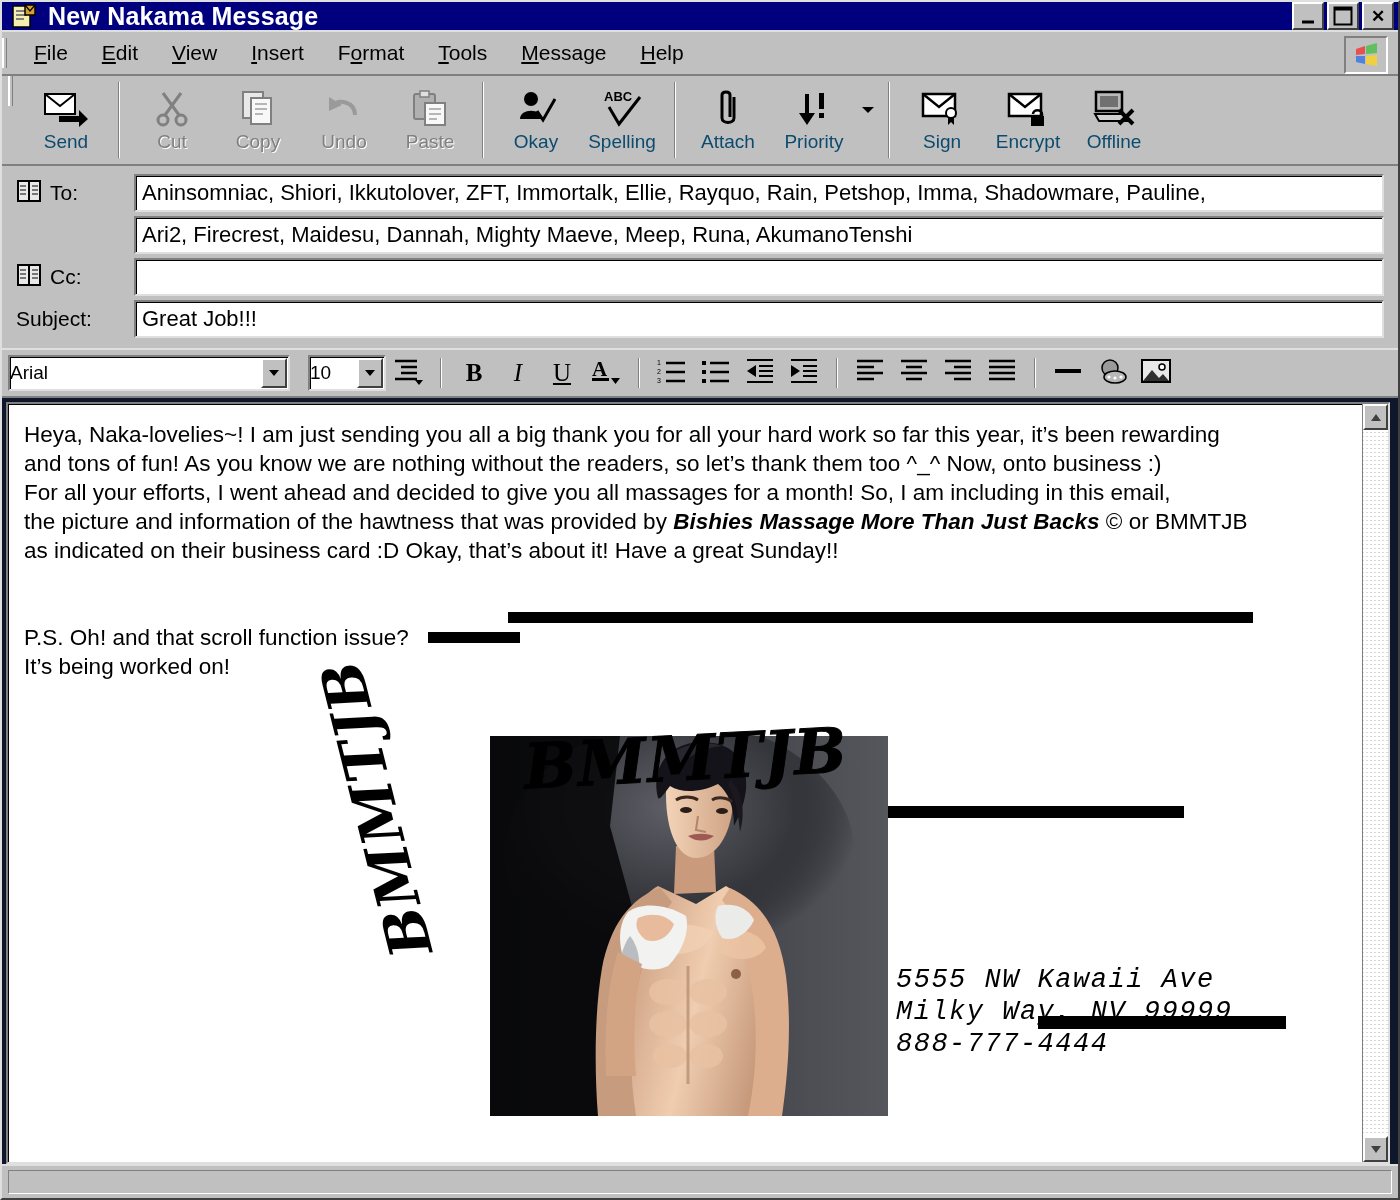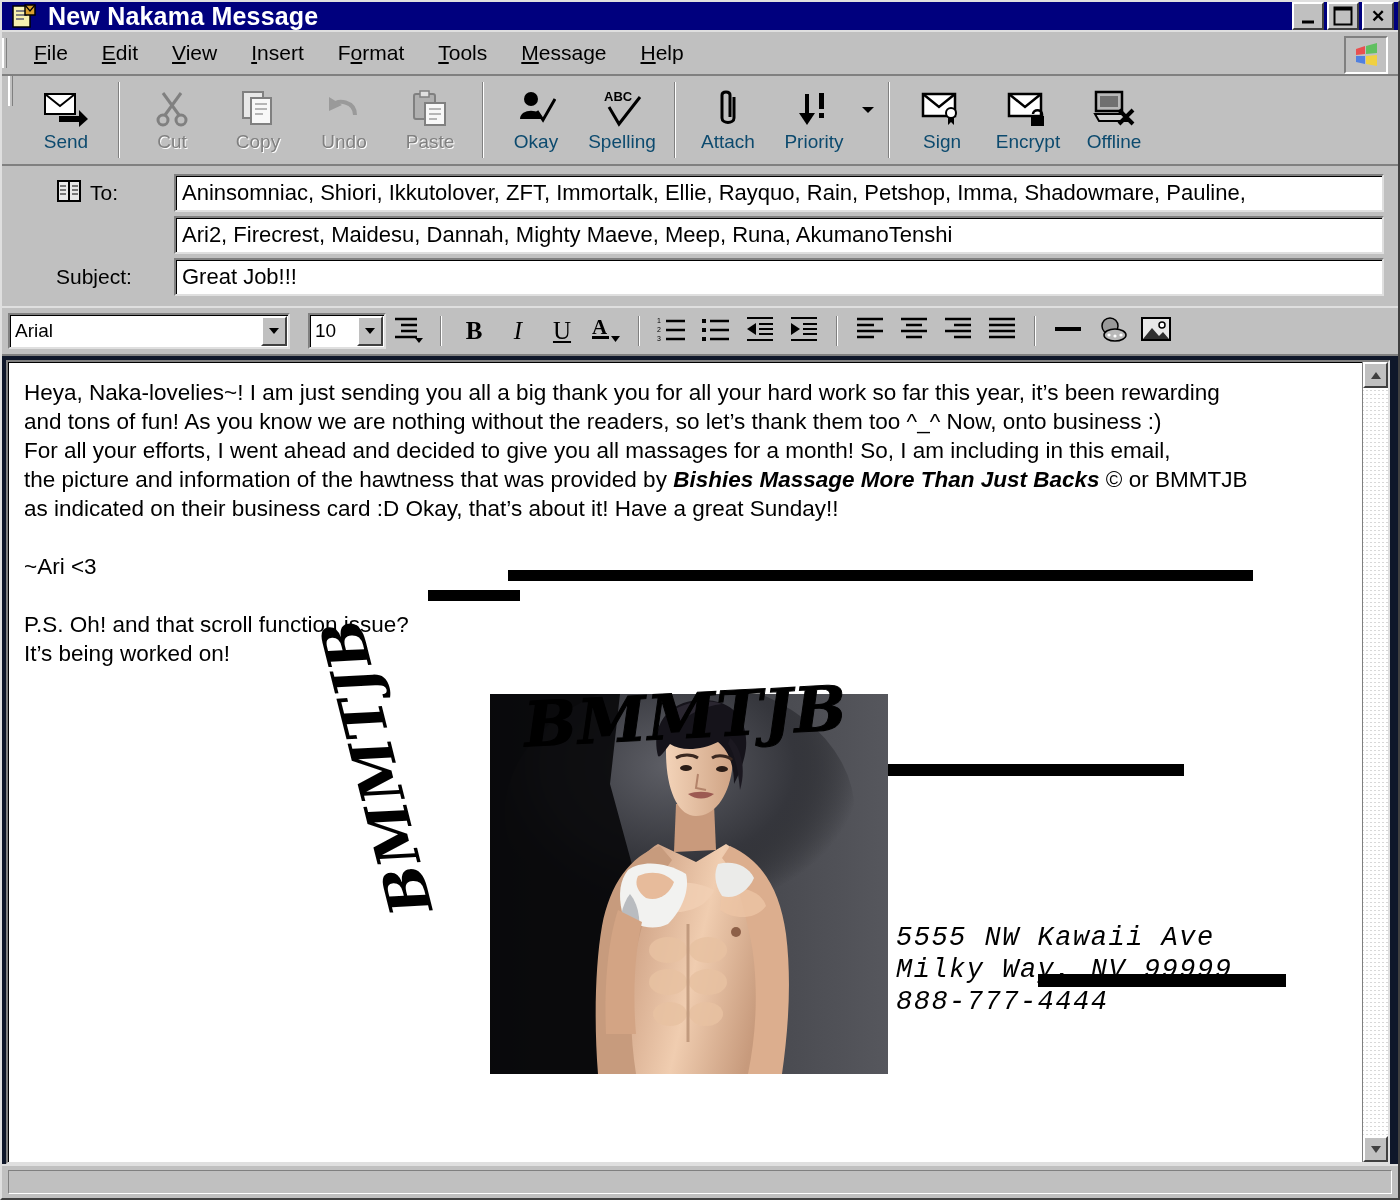--- a/index.html
+++ b/index.html
@@ -143,21 +143,20 @@
   .tb-arrow i {
     display:block; width:0;height:0;
     border-left:6px solid transparent;border-right:6px solid transparent;
     border-top:6px solid #000;
   }
   
   #headers {
     background: #c0c0c0;
     padding: 8px 14px 6px 14px;
     flex: 0 0 auto;
-    margin-left: 40px;
   }
   .hdr-row { display: flex; align-items: center; margin-bottom: 4px; }
   .hdr-label {
     width: 118px;
     display: flex; align-items: center;
     font-size: 21px; color: #000;
     flex: 0 0 auto;
   }
   .hdr-label .bookicon { margin-right: 8px; flex: 0 0 auto; }
   .field {
@@ -189,21 +188,20 @@
   }
   .combo {
     height: 36px;
     background: #fff;
     border: 2px solid #808080;
     border-right-color: #dfdfdf;
     border-bottom-color: #dfdfdf;
     box-shadow: inset 1px 1px 0 #000;
     display: flex; align-items: center;
     font-size: 19px;
-    padding-left: 5px;
     cursor: default;
   }
   .combo .cval { flex: 1 1 auto; white-space: nowrap; overflow: hidden; }
   .combo .cbtn {
     width: 26px; height: 30px; margin: 1px;
     background: #c0c0c0;
     border: 2px solid #fff;
     border-right-color: #404040;
     border-bottom-color: #404040;
     display: flex; align-items: center; justify-content: center;
@@ -568,20 +566,40 @@
         <span>To:</span>
       </div>
       <div class="field">Aninsomniac, Shiori, Ikkutolover, ZFT, Immortalk, Ellie, Rayquo, Rain, Petshop, Imma, Shadowmare, Pauline,</div>
     </div>
 
     <div class="hdr-row">
       <div class="hdr-label"></div>
       <div class="field">Ari2, Firecrest, Maidesu, Dannah, Mighty Maeve, Meep, Runa, AkumanoTenshi</div>
     </div>
 
+    <div class="hdr-row">
+      <div class="hdr-label">
+        <span class="bookicon">
+          <svg width="26" height="24" viewBox="0 0 26 24">
+            <rect x="2" y="2" width="22" height="20" fill="#e8e8e8" stroke="#000" stroke-width="2"></rect>
+            <rect x="12" y="2" width="2" height="20" fill="#000"></rect>
+            <g stroke="#505050" stroke-width="1.5">
+              <line x1="4" y1="7" x2="10" y2="7"></line>
+                <line x1="4" y1="11" x2="10" y2="11"></line>
+              <line x1="4" y1="15" x2="10" y2="15"></line>
+              <line x1="16" y1="7" x2="22" y2="7"></line>
+                <line x1="16" y1="11" x2="22" y2="11"></line>
+              <line x1="16" y1="15" x2="22" y2="15"></line>
+            </g>
+          </svg>
+        </span>
+        <span>Cc:</span>
+      </div>
+      <div class="field"></div>
+    </div>
 
     <div class="hdr-row">
       <div class="hdr-label">Subject:</div>
       <div class="field">Great Job!!!</div>
     </div>
   </div>
 
   <div id="fmtbar">
     <div class="combo" id="font-combo">
       <span class="cval">Arial</span>
@@ -786,21 +804,20 @@
   <div id="bodywrap">
     <div id="bodyframe">
       <div id="bodycontent">
 
         <div class="bodyline">Heya, Naka-lovelies~! I am just sending you all a big thank you for all your hard work so far this year, it’s been rewarding</div>
         <div class="bodyline">and tons of fun! As you know we are nothing without the readers, so let’s thank them too ^_^ Now, onto business :)</div>
         <div class="bodyline">For all your efforts, I went ahead and decided to give you all massages for a month! So, I am including in this email,</div>
         <div class="bodyline"><span>the picture and information of the hawtness that was provided by </span><span class="bi">Bishies Massage More Than Just Backs</span><span> © or BMMTJB</span></div>
         <div class="bodyline">as indicated on their business card :D Okay, that’s about it! Have a great Sunday!!</div>
         <div class="bodyline blank"></div>
-        <div class="bodyline">~Ari &lt;3</div>
         <div class="bodyline blank"></div>
         <div class="bodyline">P.S. Oh! and that scroll function issue?</div>
         <div class="bodyline">It’s being worked on!</div>
 
         <div id="card">
           <div class="blackbar" style="left:420px; top:228px; width:92px; height:11px;"></div>
           <div class="blackbar" style="left:500px; top:208px; width:745px; height:11px;"></div>
           <div class="blackbar" style="left:828px; top:402px; width:348px; height:12px;"></div>
           <div class="blackbar" style="left:1030px; top:612px; width:248px; height:13px;"></div>
 

